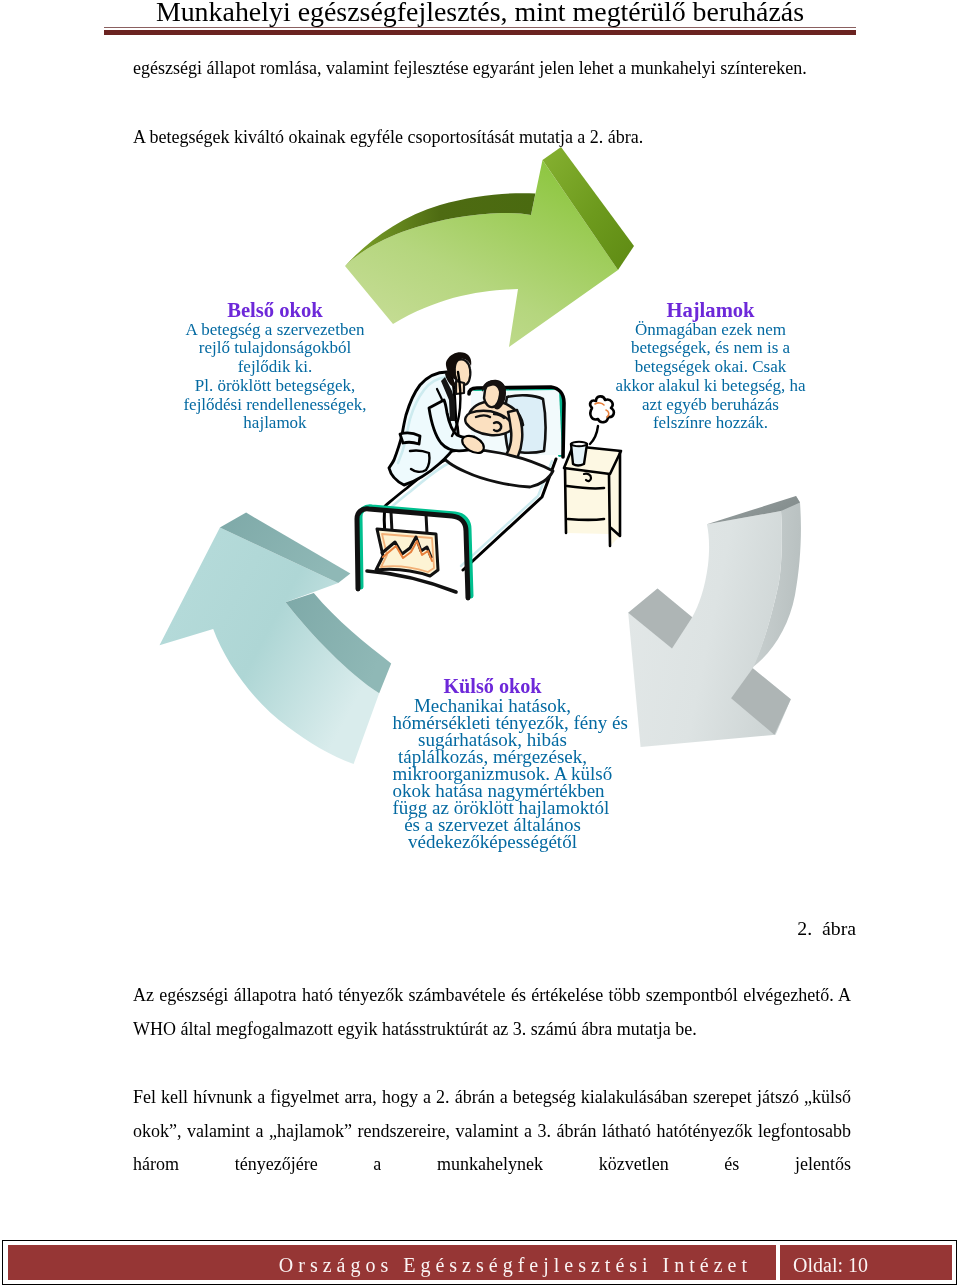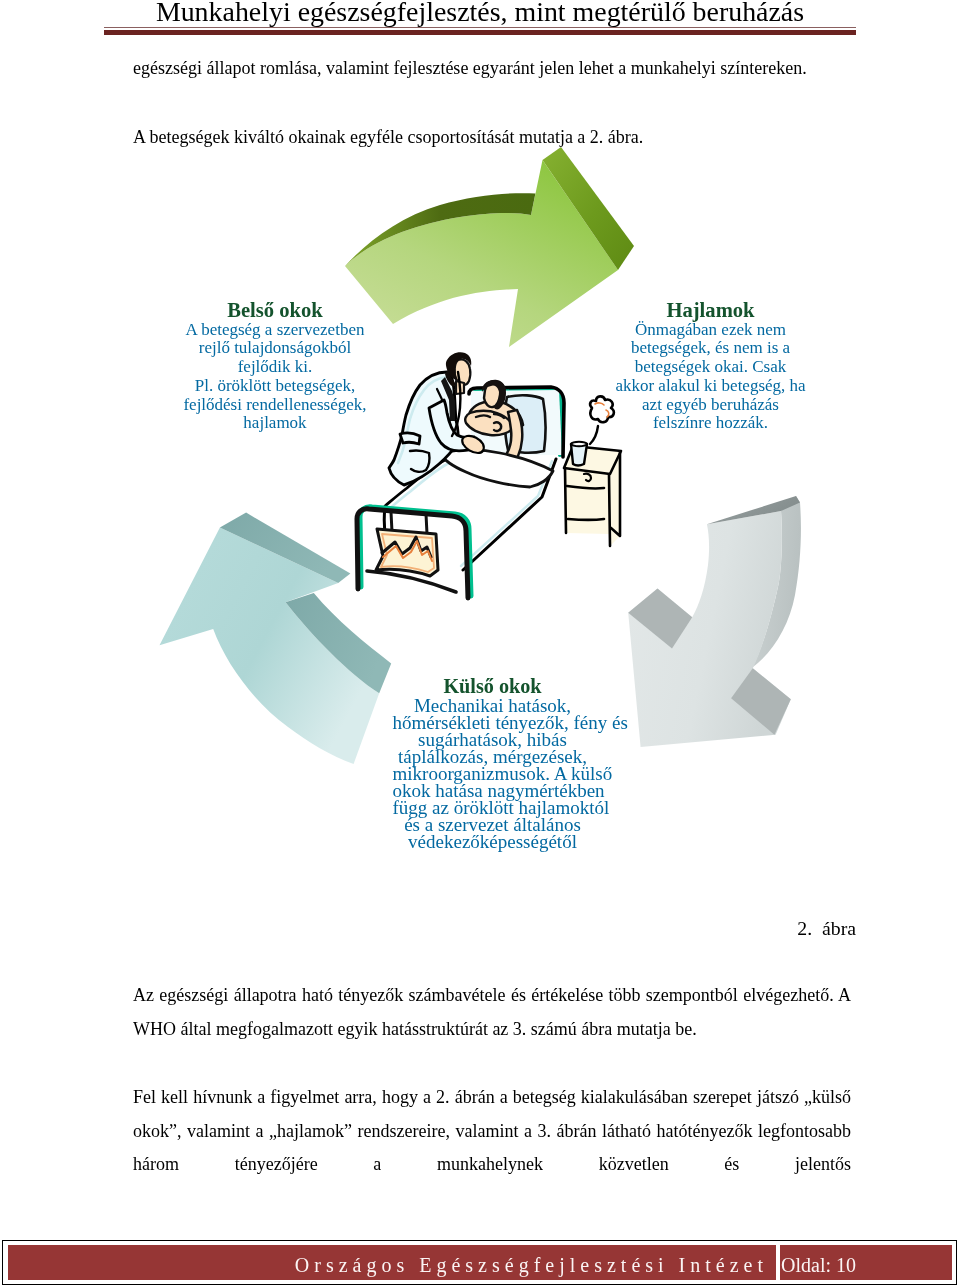--- a/index.html
+++ b/index.html
@@ -10,34 +10,34 @@
   .hdr-title{position:absolute;left:121px;top:-2px;width:718px;text-align:center;
              font-size:27.9px;line-height:27.9px;color:#000;}
   .hdr-rule-thin{position:absolute;left:104px;top:26.8px;width:752px;height:1.4px;background:#8a6060;}
   .hdr-rule-thick{position:absolute;left:104px;top:29.8px;width:752px;height:5.2px;background:#6b2321;}
   
   .body-text{position:absolute;left:133px;width:718px;font-size:18px;line-height:33.7px;
              text-align:justify;}
   
   .figure-svg{position:absolute;left:0;top:0;}
   .fig-block{position:absolute;text-align:center;}
-  .fig-head{font-size:20.6px;line-height:19.5px;font-weight:bold;color:#14532d;}
+  .fig-head{font-size:20.6px;line-height:19.5px;font-weight:bold;color:#6d28d9;}
   .fig-body{font-size:17px;line-height:18.75px;color:#0369a1;white-space:nowrap;}
   .fig-block.small .fig-body{font-size:19px;line-height:17.1px;}
   .fig-block.small .fig-head{font-size:20.2px;}
   .fig-caption{position:absolute;left:138px;top:917px;width:718px;text-align:right;font-size:19.8px;white-space:pre;}
   .ftr-box{position:absolute;left:2px;top:1240px;width:955px;height:45px;
            border:1.1px solid #000;box-sizing:border-box;}
   .ftr-band{position:absolute;left:8px;top:1244.8px;width:944px;height:35.3px;background:#963635;}
   .ftr-name{position:absolute;left:8px;top:1244.8px;width:768px;height:35.3px;line-height:40.5px;
             text-align:right;color:#fbf4f4;font-size:20px;letter-spacing:5px;
-            padding-right:8px;box-sizing:border-box;}
+            padding-right:24px;box-sizing:border-box;}
   .ftr-sep{position:absolute;left:776px;top:1244.8px;width:4px;height:35.3px;background:#fff;}
   .ftr-page{position:absolute;left:780px;top:1244.8px;width:172px;height:35.3px;line-height:40.5px;
-            color:#fbf4f4;font-size:20px;padding-left:1px;box-sizing:border-box;white-space:pre;}
+            color:#fbf4f4;font-size:20px;padding-left:13px;box-sizing:border-box;white-space:pre;}
 </style>
 </head>
 <body>
 
 <div class="page">
   <div class="hdr-title">Munkahelyi egészségfejlesztés, mint megtérülő beruházás</div>
   <div class="hdr-rule-thin"></div>
   <div class="hdr-rule-thick"></div>
 
   <div class="body-text" style="top:52px">egészségi állapot romlása, valamint fejlesztése egyaránt jelen lehet a munkahelyi színtereken.</div>

